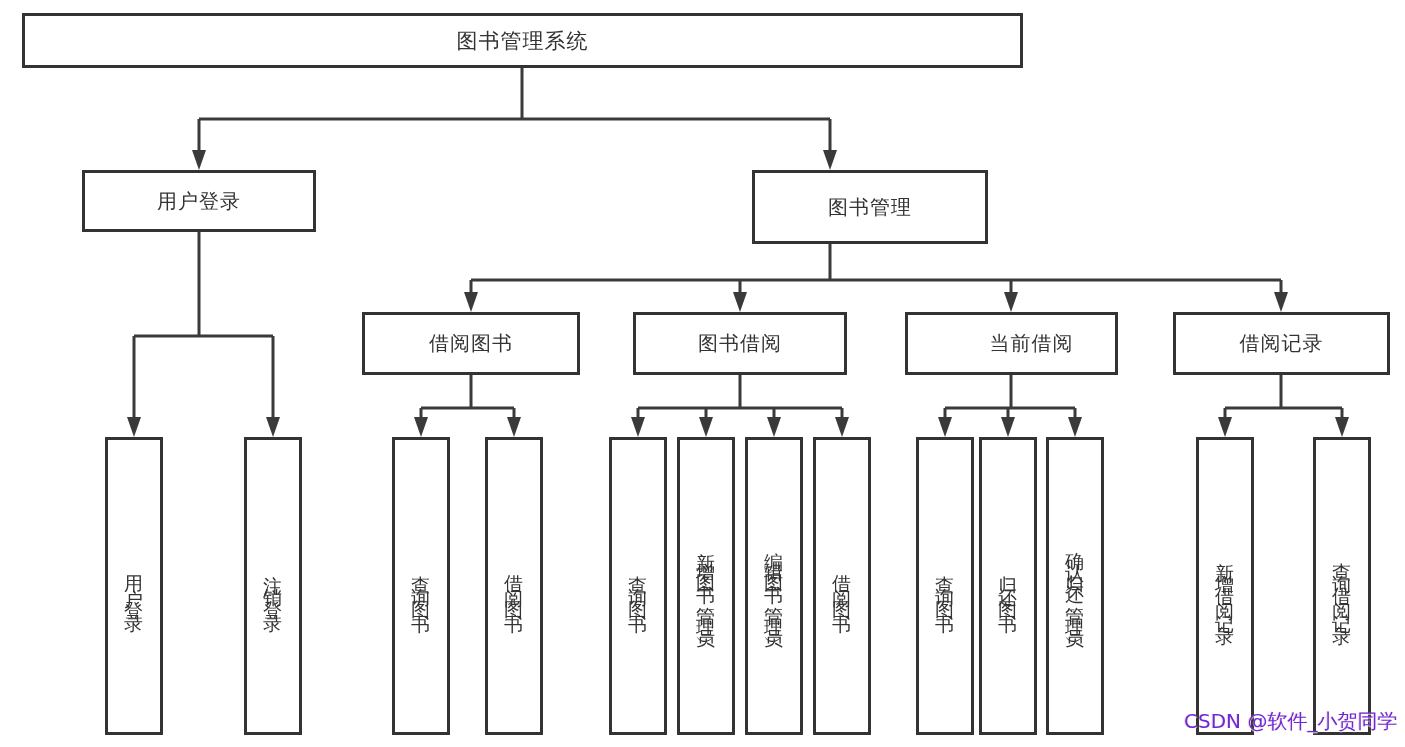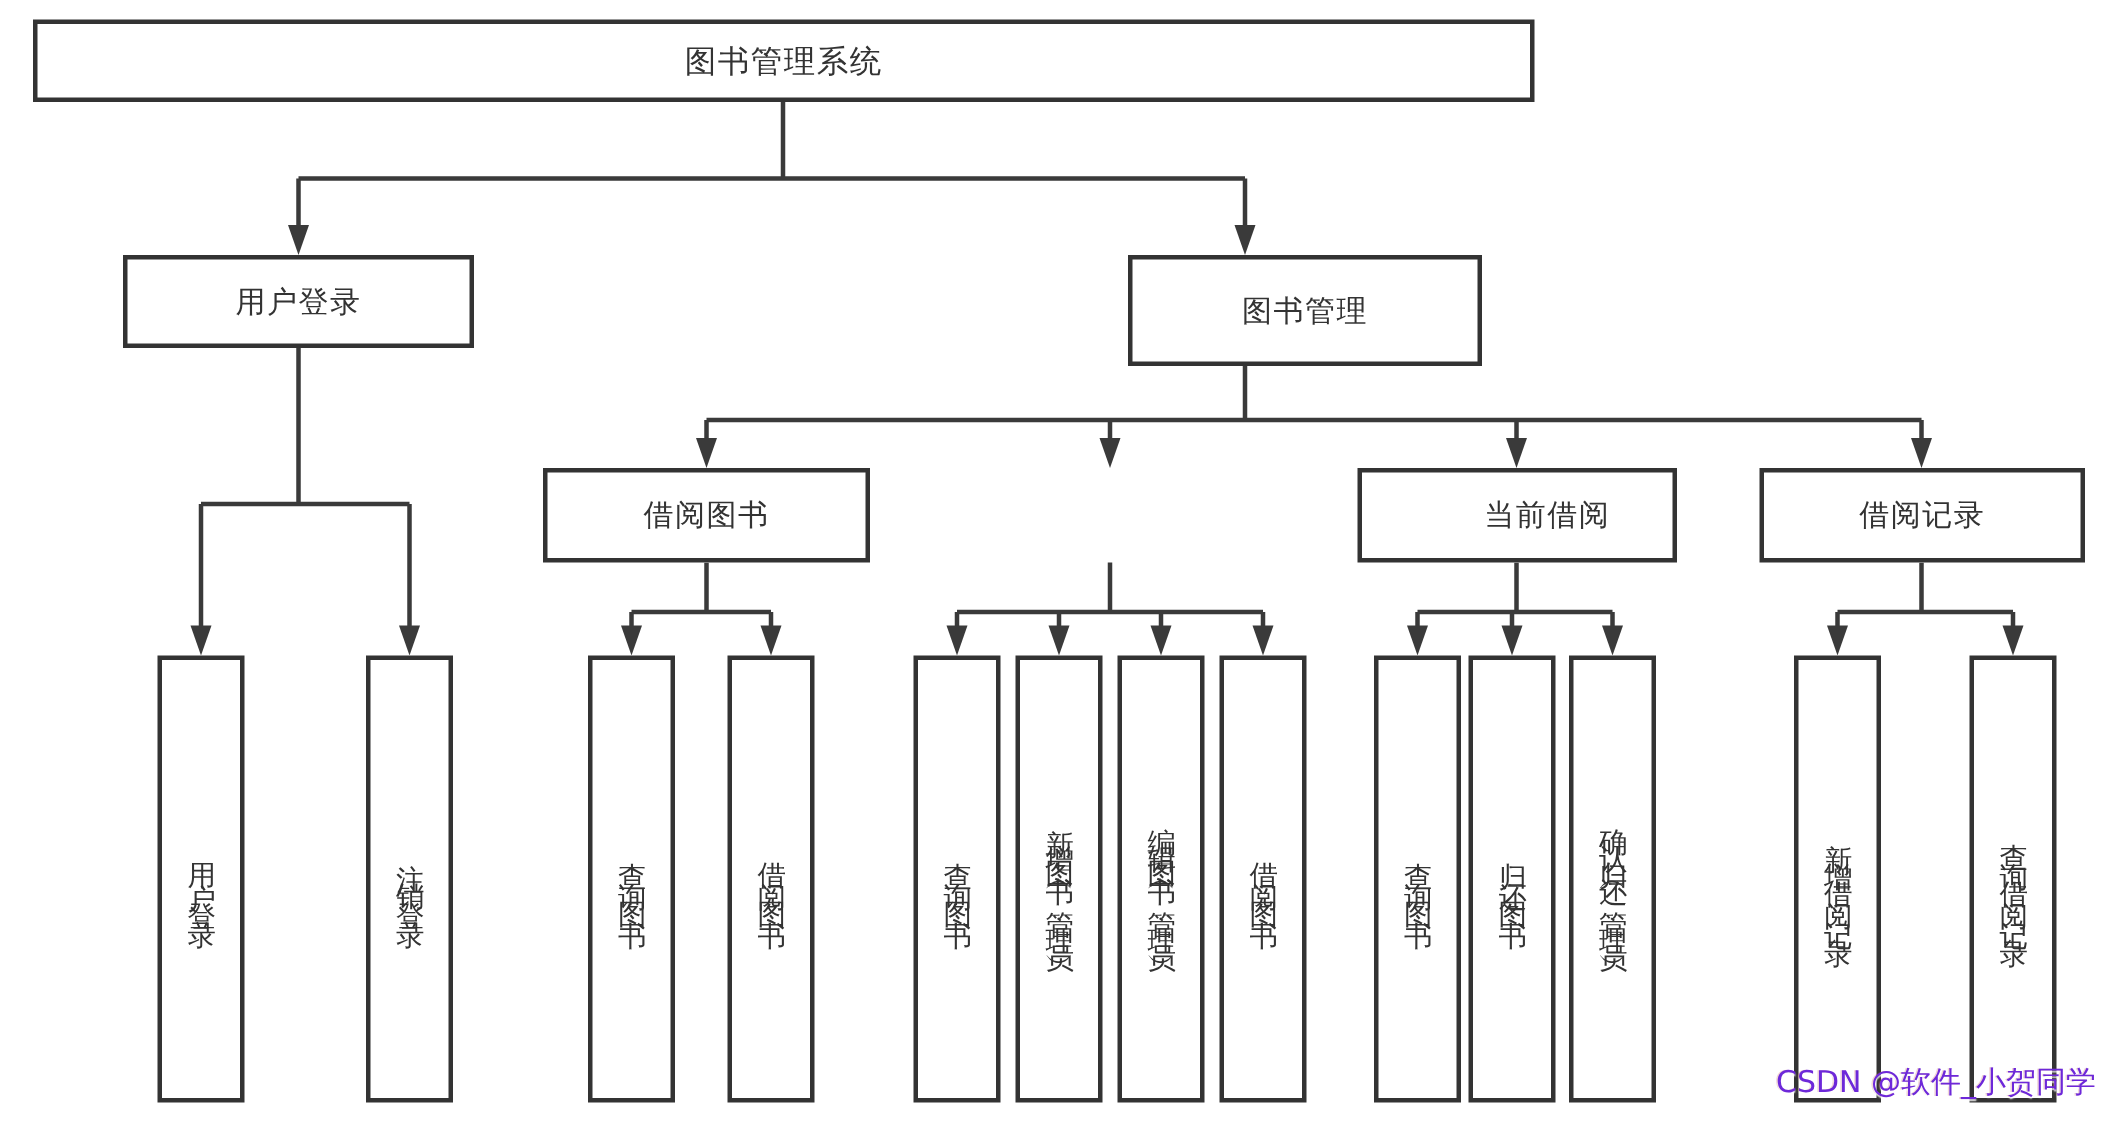--- a/index.html
+++ b/index.html
@@ -97,20 +97,23 @@
   <div class="node h-node" style="left:82px;top:170px;width:234px;height:62px;">
     <span>用户登录</span>
   </div>
   <div class="node h-node" style="left:712px;top:170px;width:236px;height:74px;margin-left:40px;">
     <span>图书管理</span>
   </div>
 
   <div class="node h-node" style="left:362px;top:312px;width:218px;height:63px;">
     <span>借阅图书</span>
   </div>
+  <div class="node h-node" style="left:633px;top:312px;width:214px;height:63px;">
+    <span>图书借阅</span>
+  </div>
   <div class="node h-node" style="left:905px;top:312px;width:213px;height:63px;padding-left:40px;">
     <span>当前借阅</span>
   </div>
   <div class="node h-node" style="left:1173px;top:312px;width:217px;height:63px;">
     <span>借阅记录</span>
   </div>
 
   <div class="node leaf" style="left:105px;">
     <span class="v-text">用户登录</span>
   </div>

